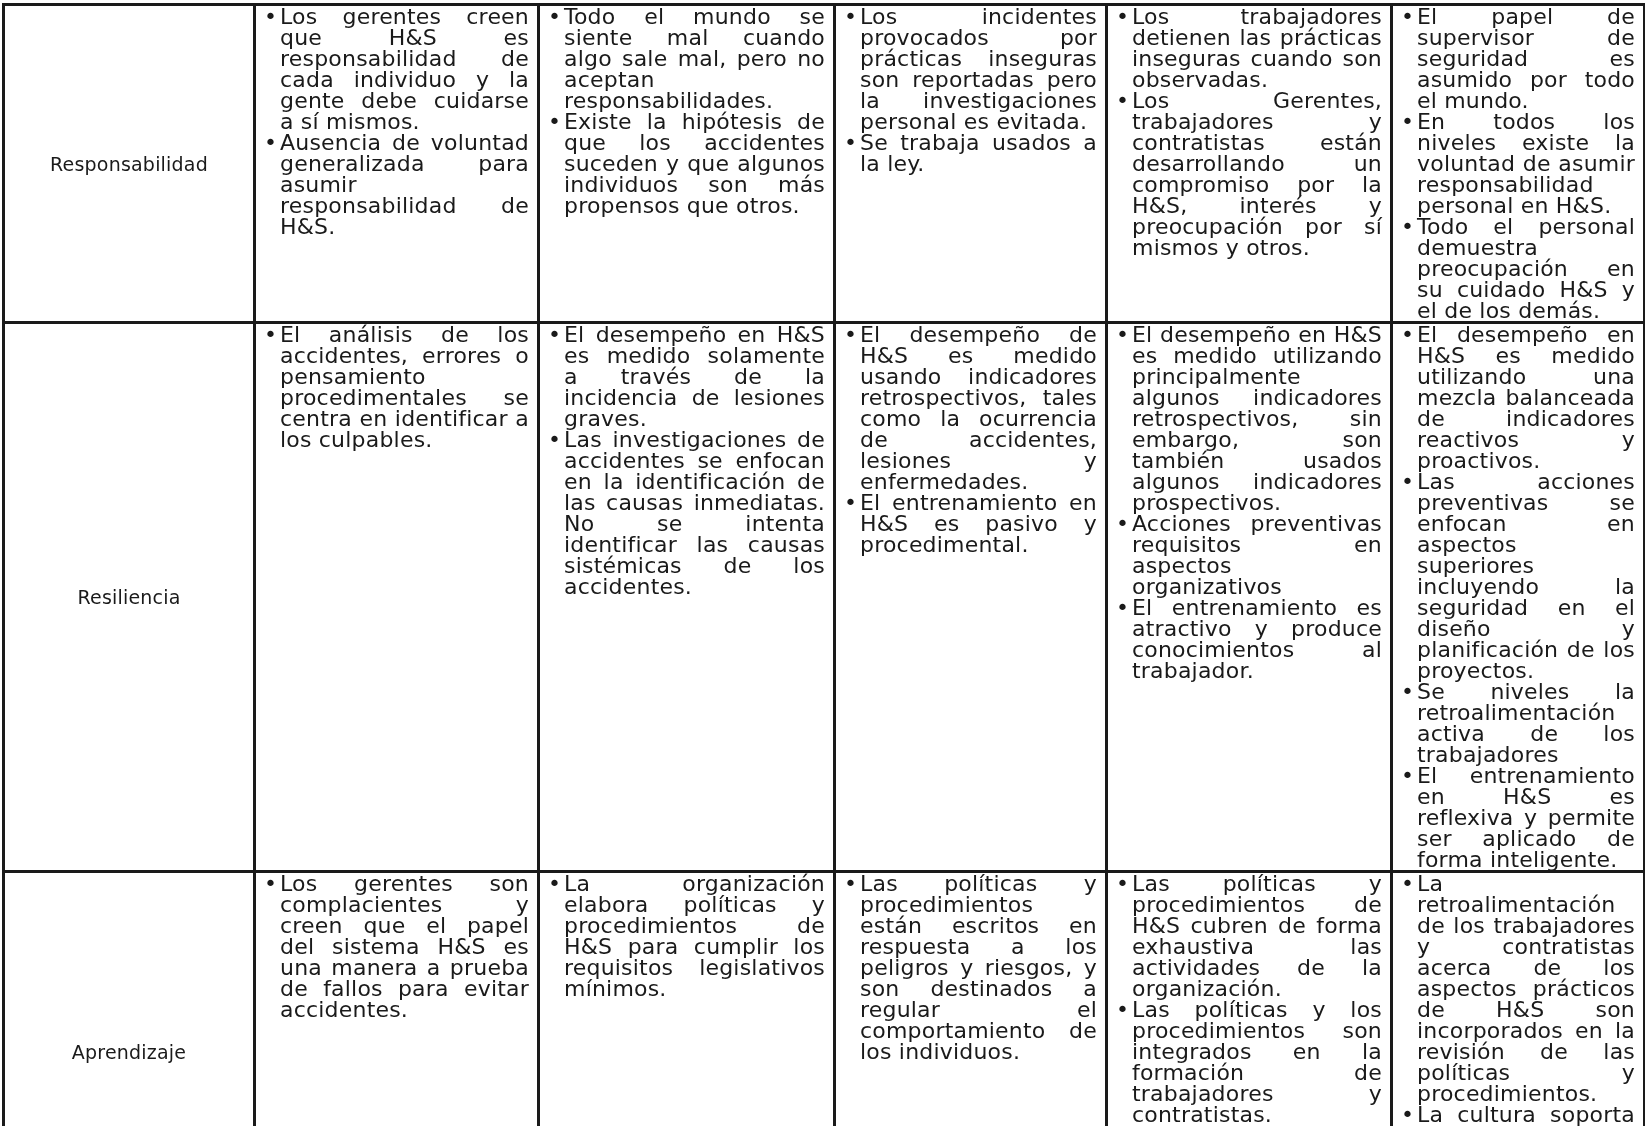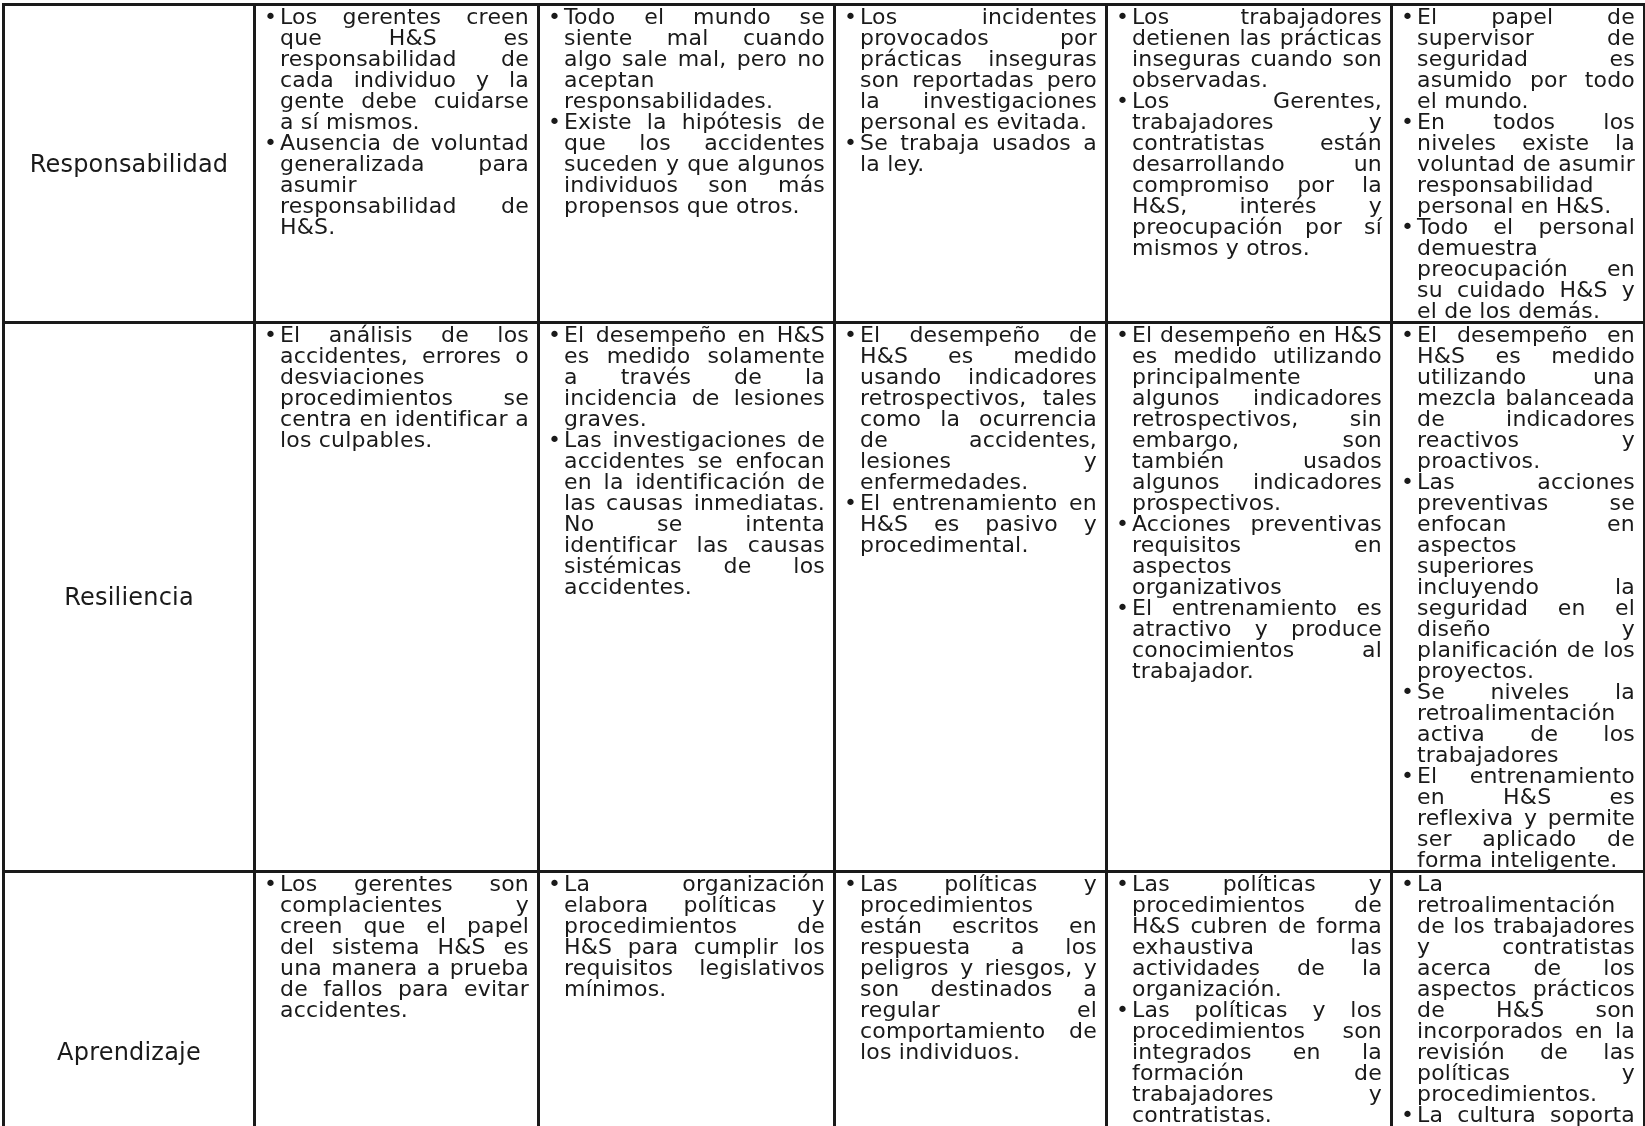--- a/index.html
+++ b/index.html
@@ -26,21 +26,21 @@
     }
     .grid-table td {
       border: 3.5px solid #1a1a1a;
       vertical-align: top;
       padding: 0;
       overflow: hidden;
     }
     .grid-table td.row-label {
       vertical-align: middle;
       text-align: center;
-      font-size: 24px;
+      font-size: 19px;
       letter-spacing: 0.2px;
     }
     .cell-list {
       list-style: none;
       margin: 0;
       padding: 0 8px 0 24px;
     }
     .cell-list li {
       position: relative;
       font-size: 22px;
@@ -111,21 +111,21 @@
           <li>En todos los niveles existe la voluntad de asumir responsabilidad personal en H&amp;S.</li>
           <li>Todo el personal demuestra preocupación en su cuidado H&amp;S y el de los demás.</li>
         </ul>
       </td>
     </tr>
 
     <tr class="r1">
       <td class="row-label">Resiliencia</td>
       <td>
         <ul class="cell-list">
-          <li>El análisis de los accidentes, errores o desviaciones procedimientos se centra en identificar a los culpables.</li>
+          <li>El análisis de los accidentes, errores o pensamiento procedimentales se centra en identificar a los culpables.</li>
         </ul>
       </td>
       <td>
         <ul class="cell-list">
           <li>El desempeño en H&amp;S es medido solamente a través de la incidencia de lesiones graves.</li>
           <li>Las investigaciones de accidentes se enfocan en la identificación de las causas inmediatas. No se intenta identificar las causas sistémicas de los accidentes.</li>
         </ul>
       </td>
       <td>
         <ul class="cell-list">

